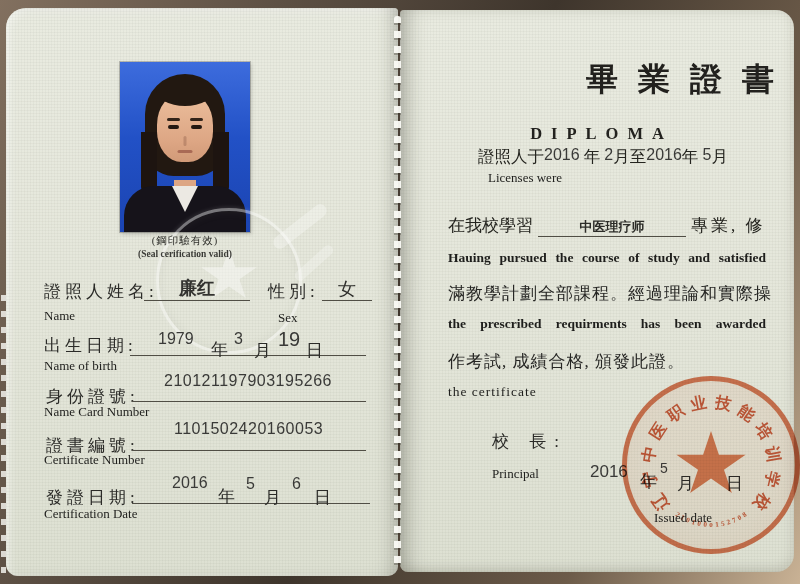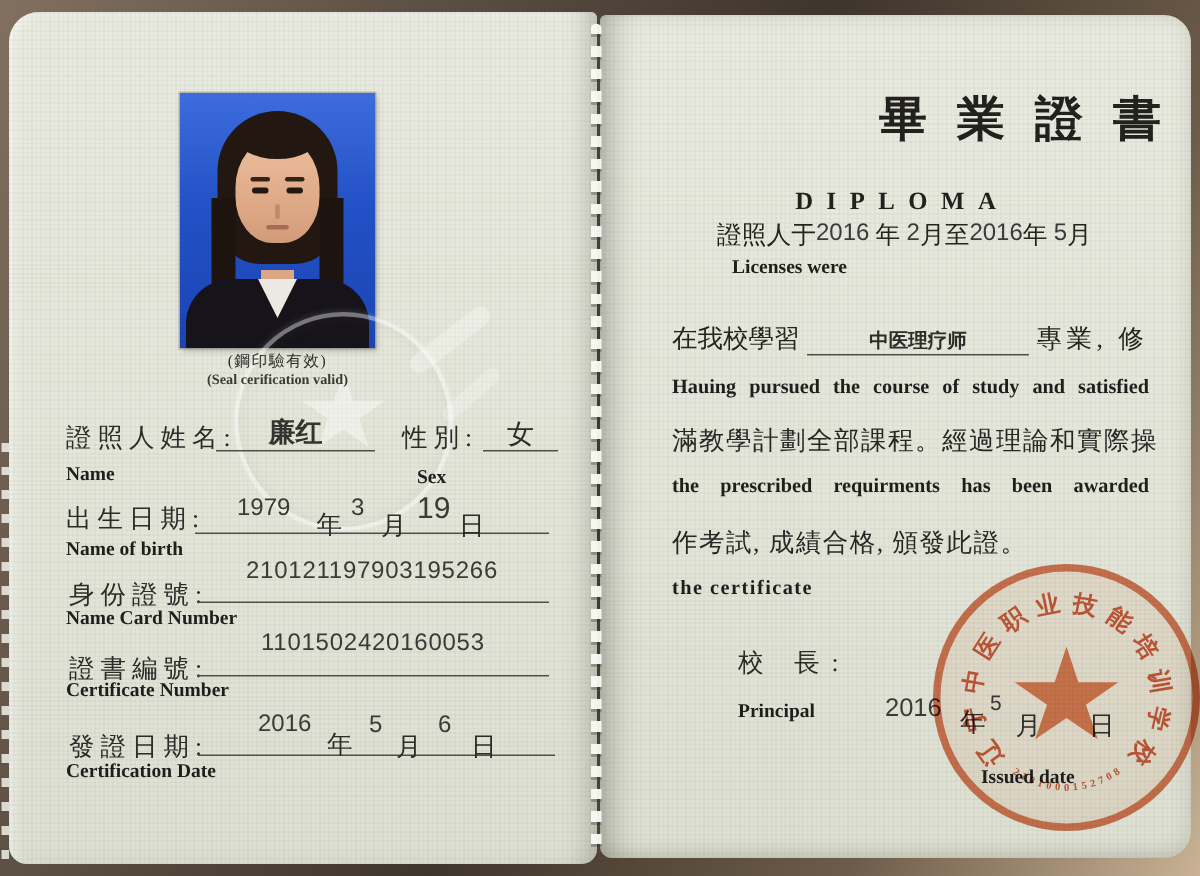--- a/index.html
+++ b/index.html
@@ -24,21 +24,21 @@
   #right-page{left:400px;top:10px;width:394px;height:562px;border-radius:4px 18px 18px 8px;
     box-shadow:inset 16px 0 20px -10px rgba(70,70,60,.4), inset -3px -4px 10px rgba(120,115,100,.18);}
   .spine{left:394px;top:16px;width:7px;height:552px;
     background:repeating-linear-gradient(to bottom, rgba(250,250,245,.95) 0 7px, rgba(60,55,45,.35) 7px 9px, rgba(0,0,0,0) 9px 15px);
     border-radius:3px;}
   .edge-stitch{left:1px;top:295px;width:5px;height:278px;
     background:repeating-linear-gradient(to bottom, rgba(250,250,245,.8) 0 6px, rgba(0,0,0,0) 6px 16px);}
   
   .zh-label{font-size:17px;color:#2b2b28;letter-spacing:4px;white-space:nowrap;}
   .zh-body{font-size:17px;color:#262624;letter-spacing:1px;white-space:nowrap;}
-  .en-label{font-weight:bold;font-size:13px;color:#1e1e1c;white-space:nowrap;}
+  .en-label{font-weight:normal;font-size:13px;color:#1e1e1c;white-space:nowrap;}
   .typed{font-family:"Liberation Sans","DejaVu Sans",sans-serif;color:#3a3a38;white-space:nowrap;}
   .uline{border-bottom:1.6px solid #504e45;}
   .en-just{font-weight:bold;font-size:13.5px;color:#1e1e1c;width:318px;text-align:justify;text-align-last:justify;}
   
   .photo{left:114px;top:54px;width:130px;height:170px;overflow:hidden;
     background:linear-gradient(180deg,#3d6cdd 0%,#2251c6 45%,#1b44b2 100%);
     box-shadow:0 0 0 1px rgba(40,40,40,.25), 1px 2px 4px rgba(0,0,0,.2);}
   .hair{position:absolute;left:50%;top:12px;width:80px;height:102px;transform:translateX(-50%);
     background:#221811;border-radius:42px 42px 30px 30px;}
   .hair-l{position:absolute;left:21px;top:70px;width:16px;height:64px;background:#1d1410;border-radius:0 0 8px 10px;}

